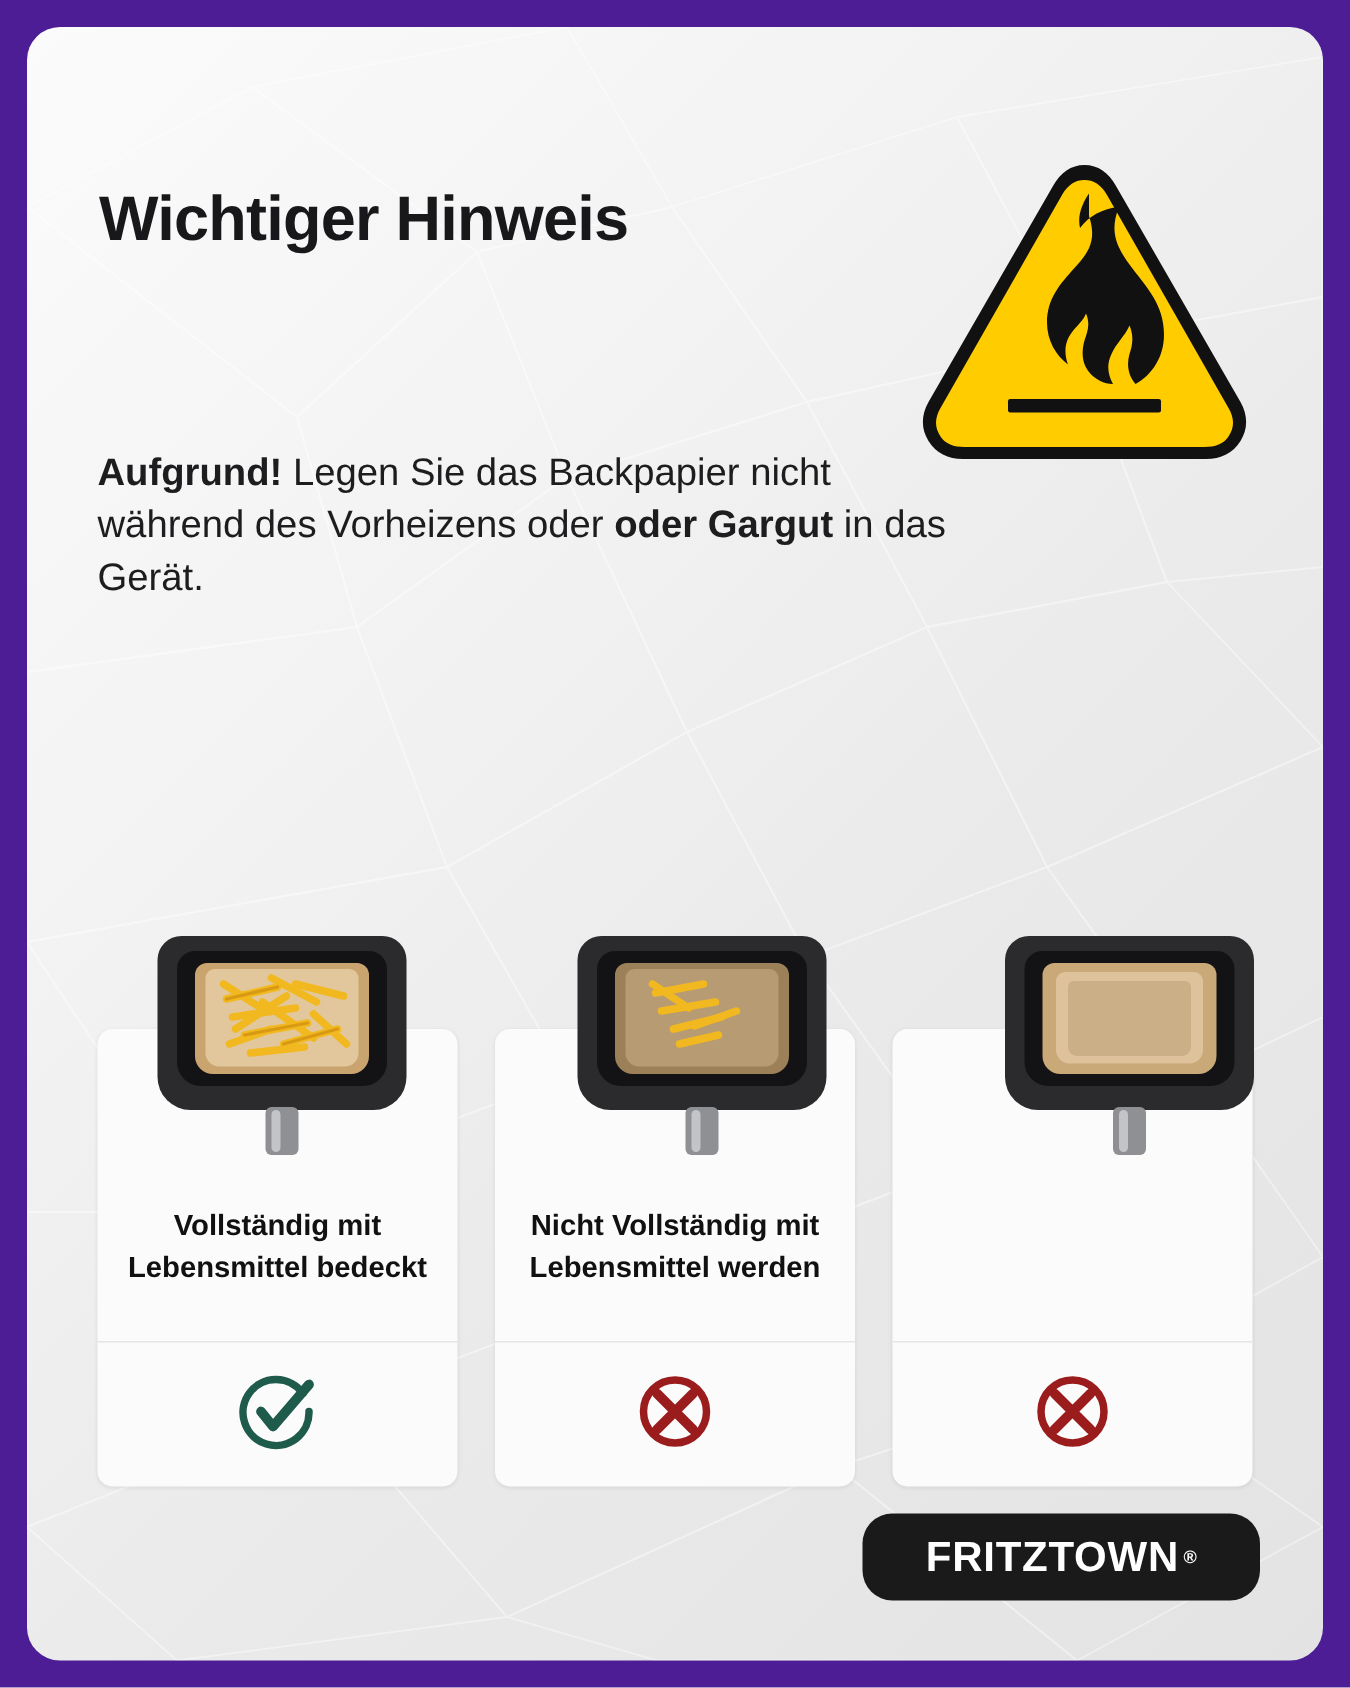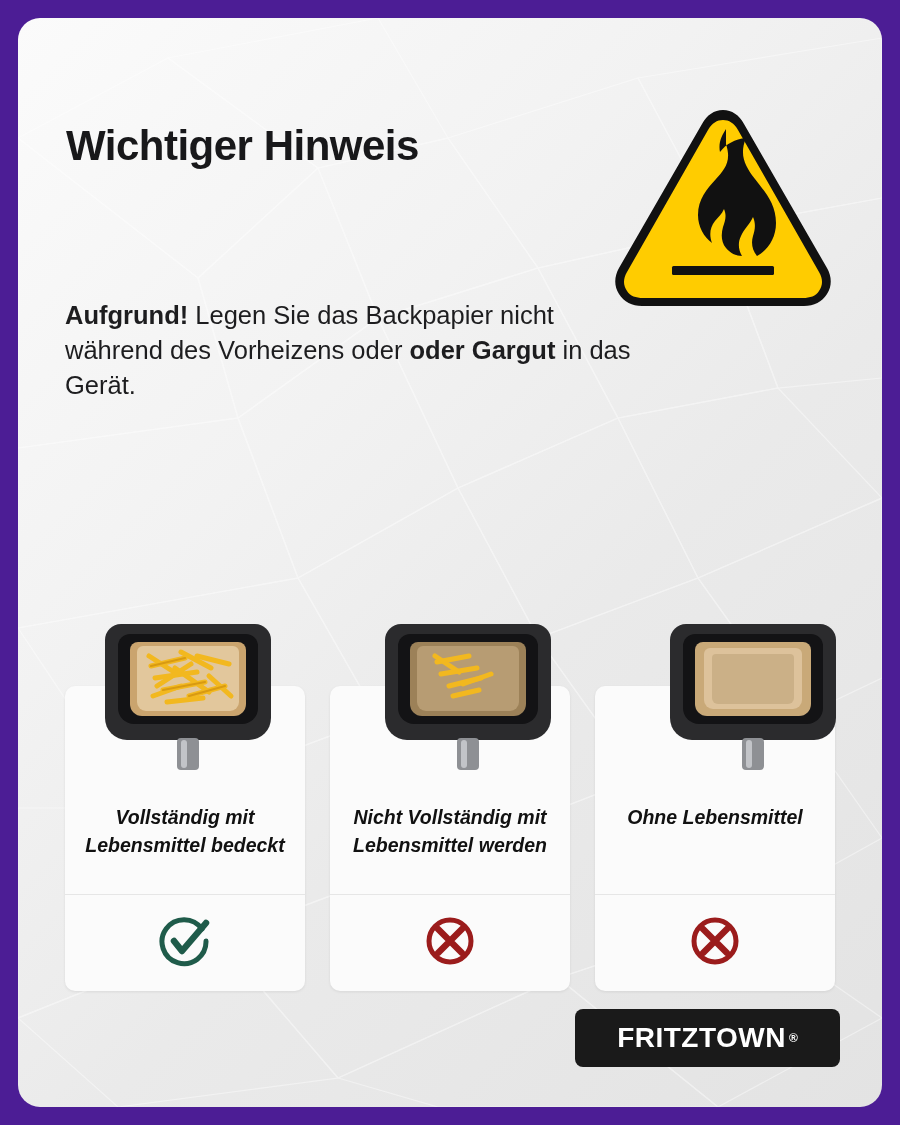--- a/index.html
+++ b/index.html
@@ -85,21 +85,20 @@
     flex-direction: column;
   }
   .ccard .label {
     margin-top: 118px;
     padding: 0 14px;
     text-align: center;
     font-size: 19.5px;
     font-weight: bold;
     line-height: 1.42;
     color: #111;
-    font-style: italic;
   }
   .ccard .divider {
     position: absolute;
     left: 0; right: 0;
     bottom: 96px;
     height: 1px;
     background: #e6e6e6;
   }
   .ccard .mark {
     position: absolute;
@@ -122,21 +121,21 @@
   #basket-1 { left: 355px; }
   #basket-2 { left: 640px; }
 
   .brand {
     position: absolute;
     right: 42px;
     bottom: 40px;
     width: 265px;
     height: 58px;
     background: #1a1a1a;
-    border-radius: 8px;
+    border-radius: 20px;
     display: flex;
     align-items: center;
     justify-content: center;
     margin-top: 22px;
   }
   .brand .brand-text {
     color: #ffffff;
     font-size: 28px;
     font-weight: bold;
     letter-spacing: 0.5px;
@@ -224,21 +223,20 @@
         <div class="divider"></div>
         <div class="mark">
           <svg viewBox="0 0 52 52" aria-hidden="true">
             <circle cx="26" cy="26" r="21" fill="none" stroke="#9B1C1C" stroke-width="5"></circle>
             <path d="M14 14 L38 38 M38 14 L14 38" fill="none" stroke="#9B1C1C" stroke-width="6.5" stroke-linecap="round"></path>
           </svg>
         </div>
       </div>
 
       <div class="ccard">
-        <div class="label">Ohne Lebensmittel</div>
         <div class="divider"></div>
         <div class="mark">
           <svg viewBox="0 0 52 52" aria-hidden="true">
             <circle cx="26" cy="26" r="21" fill="none" stroke="#9B1C1C" stroke-width="5"></circle>
             <path d="M14 14 L38 38 M38 14 L14 38" fill="none" stroke="#9B1C1C" stroke-width="6.5" stroke-linecap="round"></path>
           </svg>
         </div>
       </div>
 
     </div>

